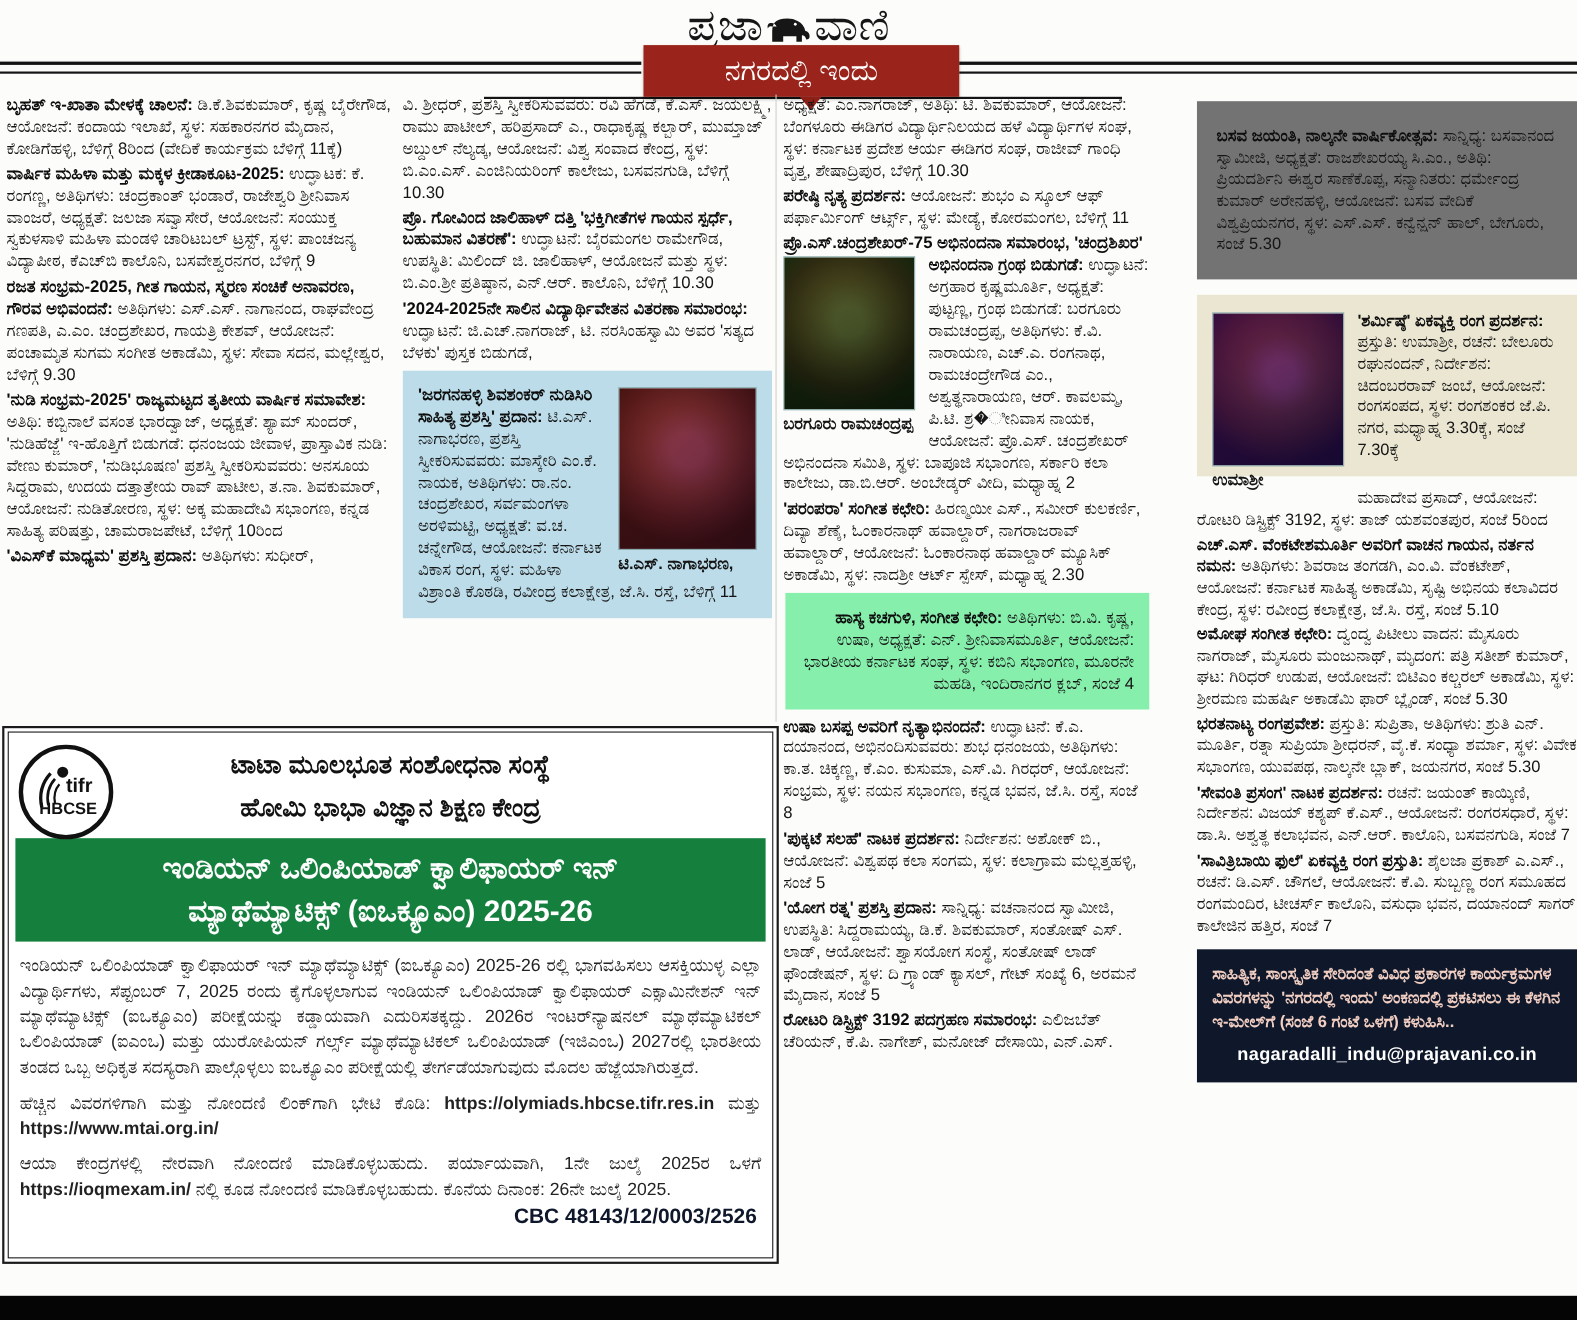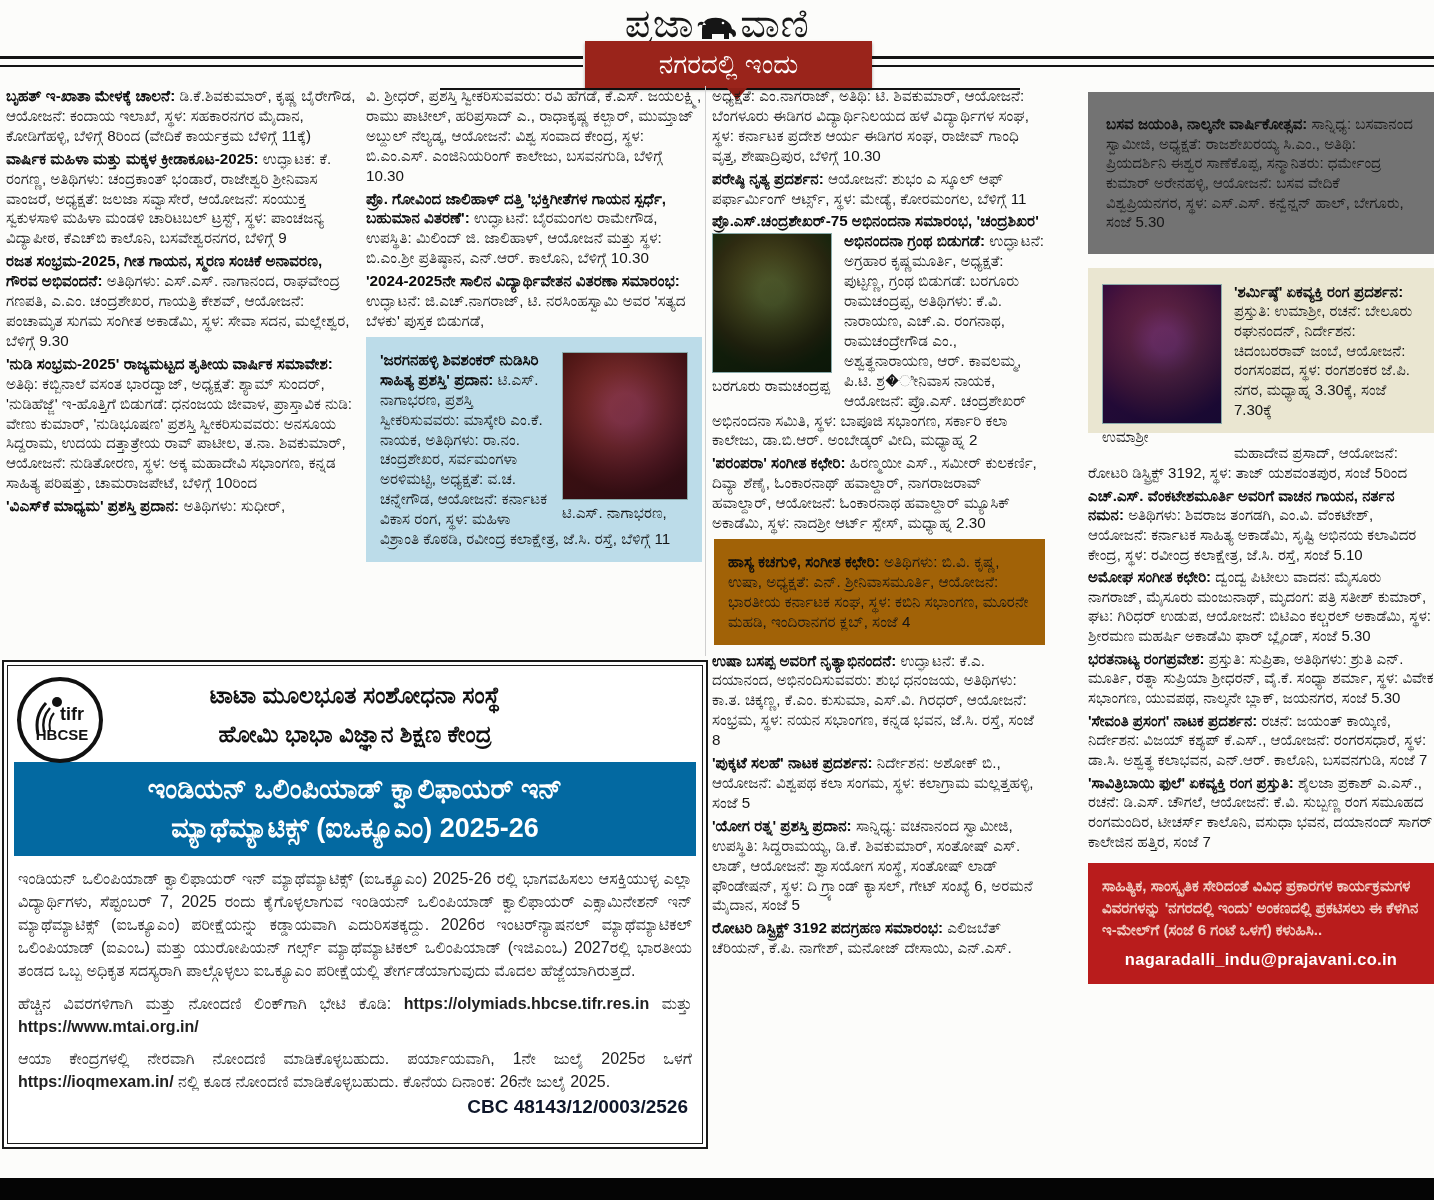--- a/index.html
+++ b/index.html
@@ -24,46 +24,46 @@
   .col{top:86px;font-size:15.2px;line-height:1.31;text-align:left;}
   #col1{left:6px;width:350px;height:572px;overflow:hidden;}
   #col2{left:366px;width:336px;height:576px;overflow:hidden;}
   #col3{left:712px;width:333px;height:1086px;overflow:hidden;}
   #col4{left:1088px;width:346px;height:1090px;overflow:hidden;font-size:15px;}
   .it{margin:0 0 3px 0;}
   .t{font-weight:bold;color:#0d0d0d;}
   
   .hbox{padding:13px 14px;margin:6px 0;}
   .blue{background:#bcdce9;}
-  .yellow{background:#a16207;margin-left:2px;}
+  .yellow{background:#86efac;margin-left:2px;text-align:right;}
   .pink{background:#737373;padding:22px 18px;}
   .cream{background:#eae6d1;padding:14px 14px;margin-top:14px;}
-  .darkred{background:#b91c1c;color:#f2cfc3;font-weight:bold;padding:12px 14px;margin-top:12px;font-size:15px;line-height:1.45;}
+  .darkred{background:#0f172a;color:#f2cfc3;font-weight:bold;padding:12px 14px;margin-top:12px;font-size:15px;line-height:1.45;}
   .darkred .email{display:block;text-align:center;color:#ffffff;font-size:16.5px;margin-top:8px;letter-spacing:.3px;}
   
   .photofloat{float:right;width:126px;margin:2px 0 4px 10px;text-align:left;}
   .photofloat.left{float:left;margin:2px 12px 2px 0;width:120px;}
   .photo{display:block;width:100%;height:148px;border:1px solid #8aa;box-sizing:border-box;}
   .photo.p-nagabharana{background:
       radial-gradient(circle at 50% 38%,#caa184 14%,#a8764f 36%,#7c4a33 60%,#5d3322 78%),
       linear-gradient(135deg,#b85c7a,#7a3b8f);background-blend-mode:multiply;}
   .photo.p-baraguru{height:140px;background:
       radial-gradient(circle at 50% 42%,#d9b49a 13%,#a97d5e 38%,#6f4f3a 62%,#3f4a2e 80%),
       linear-gradient(160deg,#6f8f4f,#2f4f2f);background-blend-mode:multiply;}
   .photo.p-umashree{height:140px;background:
       radial-gradient(circle at 52% 40%,#e7bfa5 12%,#b98a6e 34%,#8f5a62 58%,#5c2f63 80%),
       linear-gradient(150deg,#8f3f9f,#3f2f7f);background-blend-mode:multiply;}
-  .cap{display:block;font-weight:normal;font-size:15px;line-height:1.25;margin-top:4px;}
+  .cap{display:block;font-weight:bold;font-size:15px;line-height:1.25;margin-top:4px;}
   
   .ad{left:2px;top:660px;width:702px;height:485px;border:2px solid #1a1a1a;background:#fff;}
   .ad-inner{position:absolute;inset:3px;border:1px solid #1a1a1a;overflow:hidden;}
   .ad-logo{position:absolute;left:8px;top:10px;width:88px;height:88px;}
   .ad-head{margin:12px 0 0 0;text-align:center;font-size:23px;font-weight:bold;color:#111;}
   .ad-head2{margin-top:16px;}
-  .ad-banner{margin:14px 6px 12px 6px;background:#0369a1;color:#fff;text-align:center;
+  .ad-banner{margin:14px 6px 12px 6px;background:#15803d;color:#fff;text-align:center;
              font-weight:bold;font-size:27px;line-height:1.45;padding:8px 4px;}
   .ad-p{margin:10px 10px 0 10px;font-size:16px;line-height:1.43;text-align:justify;color:#222;}
   .url{font-weight:bold;}
   .cbc{text-align:right;font-weight:bold;font-size:19px;margin:2px 14px 0 0;color:#0f172a;}
   .blackstrip{left:0;top:1178px;width:1434px;height:22px;background:#050505;}
   .vline{left:705px;top:86px;width:0;height:570px;border-left:1px solid #cfcfcf;}
 </style>
 </head>
 <body>
 

